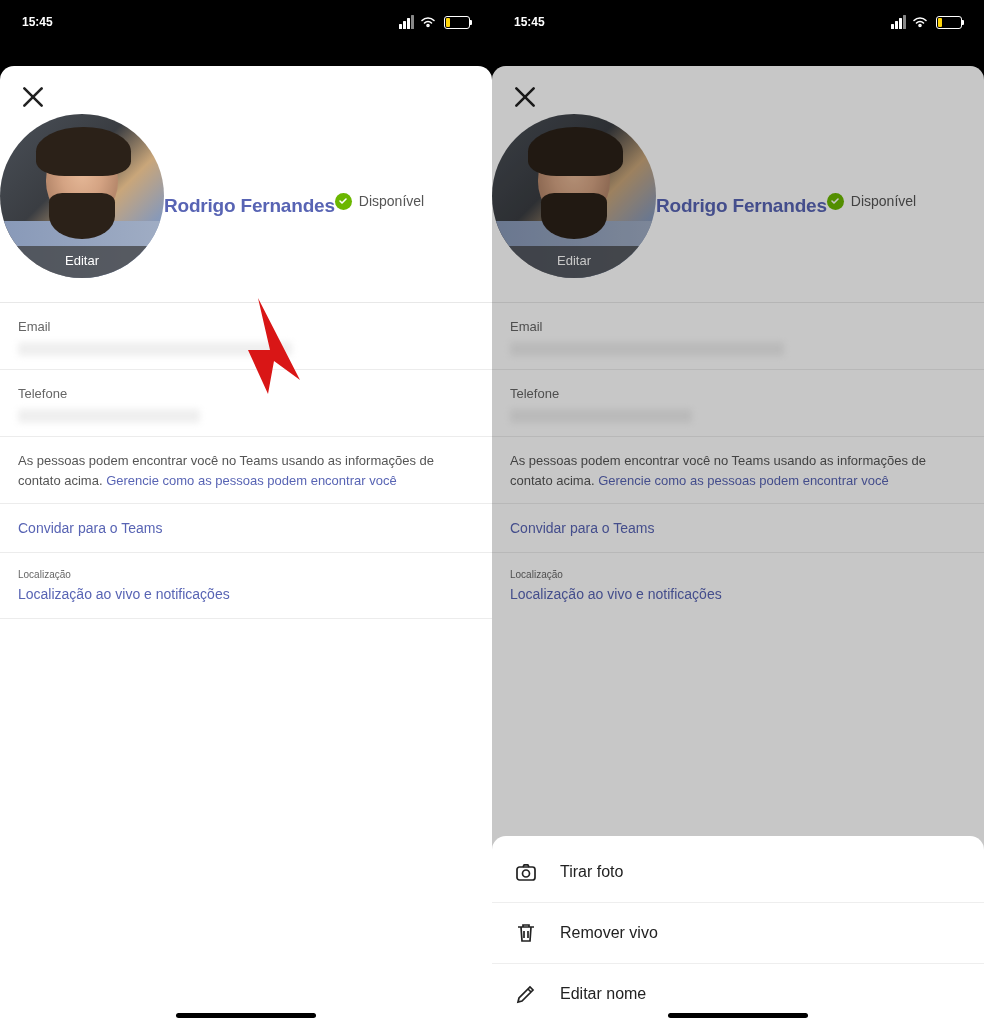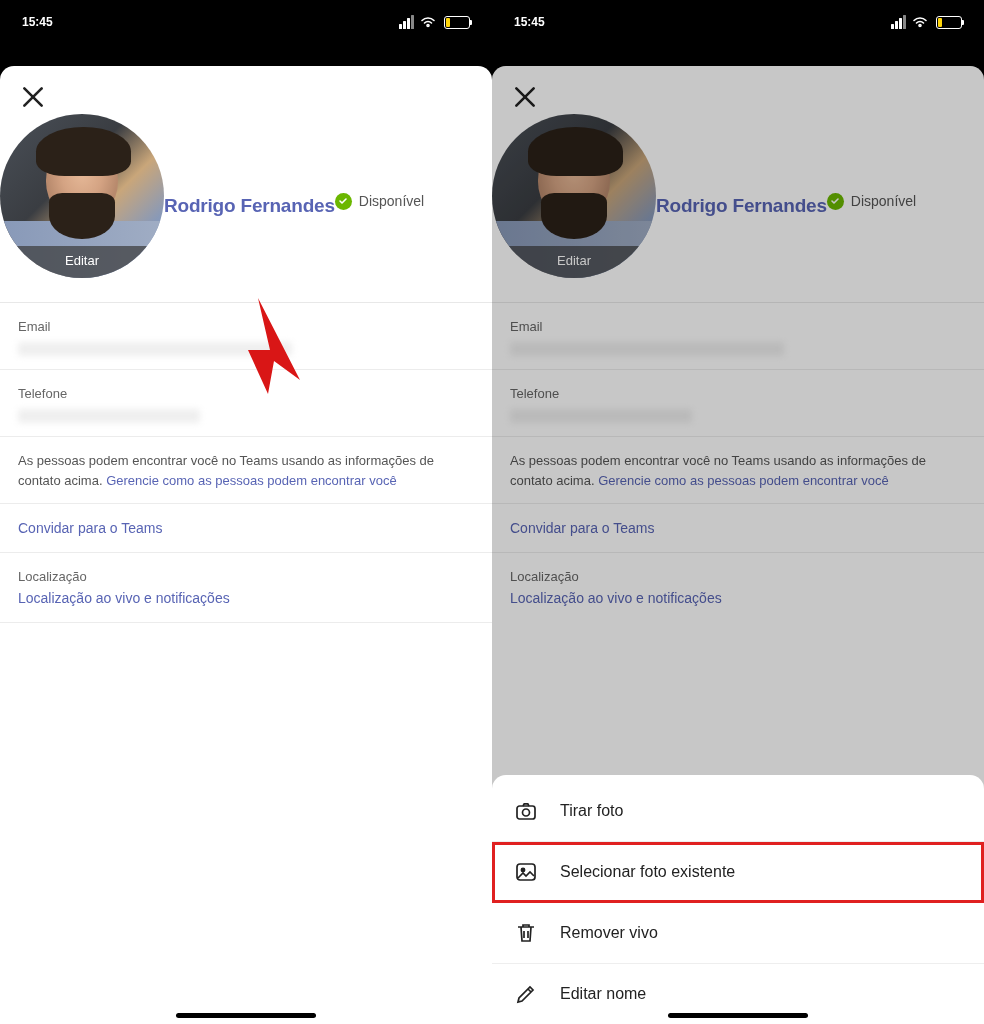--- a/index.html
+++ b/index.html
@@ -30,21 +30,21 @@
   .status-dot { width:17px; height:17px; border-radius:50%; background:#6bb700; display:flex;align-items:center;justify-content:center; }
   .status-dot svg{width:10px;height:10px;}
   .status-text { color:#555; font-size:14px; }
   .field-section { padding:16px 18px 13px; border-bottom:1px solid #ececec; }
   .field-label { color:#666; font-size:13px; margin-bottom:8px; }
   .field-value-blur { width:60%; height:14px; background:#efefef; border-radius:2px; filter:blur(3px); }
   .info-section { padding:14px 18px 13px; border-bottom:1px solid #ececec; font-size:13px; color:#555; line-height:1.5; }
   .info-link { color:#5864b4; }
   .link-section { padding:16px 18px; border-bottom:1px solid #ececec; }
   .link-text { color:#5864b4; font-size:14px; }
-  .sub-label { color:#666; font-size:13px; margin-bottom:6px; }
+  .sub-label { color:#666; font-size:10px; margin-bottom:6px; }
   .arrow-pointer { position:absolute; top:232px; left:248px; z-index:50; }
   .arrow-svg { width:96px; height:96px; }
   .overlay { position:absolute; inset:0; background:rgba(0,0,0,0.22); }
   .sheet { position:absolute; bottom:0; left:0; right:0; background:#fff; border-radius:14px 14px 0 0; z-index:60; padding-top:6px; }
   .sheet-item { display:flex; align-items:center; gap:22px; padding:18px 22px; border-bottom:1px solid #eee; }
   .sheet-item:last-child{border-bottom:none;}
   .sheet-icon { width:24px; height:24px; flex-shrink:0; }
   .sheet-icon svg{width:100%;height:100%;stroke:#222;stroke-width:1.7;fill:none;}
   .sheet-label { font-size:16px; color:#222; }
   .sheet-item.highlighted { outline:3px solid #e02020; outline-offset:-3px; }
@@ -187,28 +187,20 @@
     <div class="overlay"></div>
     <div class="sheet">
       <div class="sheet-item">
         <span class="sheet-icon"><svg viewBox="0 0 24 24">
               <rect x="3" y="7" width="18" height="13" rx="2.5"></rect>
               <circle cx="12" cy="13.5" r="3.5"></circle>
               <path d="M9 7l1.2-2.2h3.6L15 7"></path>
             </svg></span>
         <span class="sheet-label">Tirar foto</span>
       </div>
-      <div class="sheet-item highlighted">
-        <span class="sheet-icon"><svg viewBox="0 0 24 24">
-              <rect x="3" y="4" width="18" height="16" rx="3"></rect>
-              <circle cx="9" cy="10" r="1.6" fill="#222"></circle>
-              <path d="M4 18l5-5 3 3 4-4 4 4"></path>
-            </svg></span>
-        <span class="sheet-label">Selecionar foto existente</span>
-      </div>
       <div class="sheet-item">
         <span class="sheet-icon"><svg viewBox="0 0 24 24">
               <path d="M4 6h16M9 6V4h6v2M7 6l1 14h8l1-14M10 10v7M14 10v7"></path>
             </svg></span>
         <span class="sheet-label">Remover vivo</span>
       </div>
       <div class="sheet-item">
         <span class="sheet-icon"><svg viewBox="0 0 24 24">
               <path d="M4 20l1-4L16 5l3 3L8 19l-4 1zM14 7l3 3"></path>
             </svg></span>

